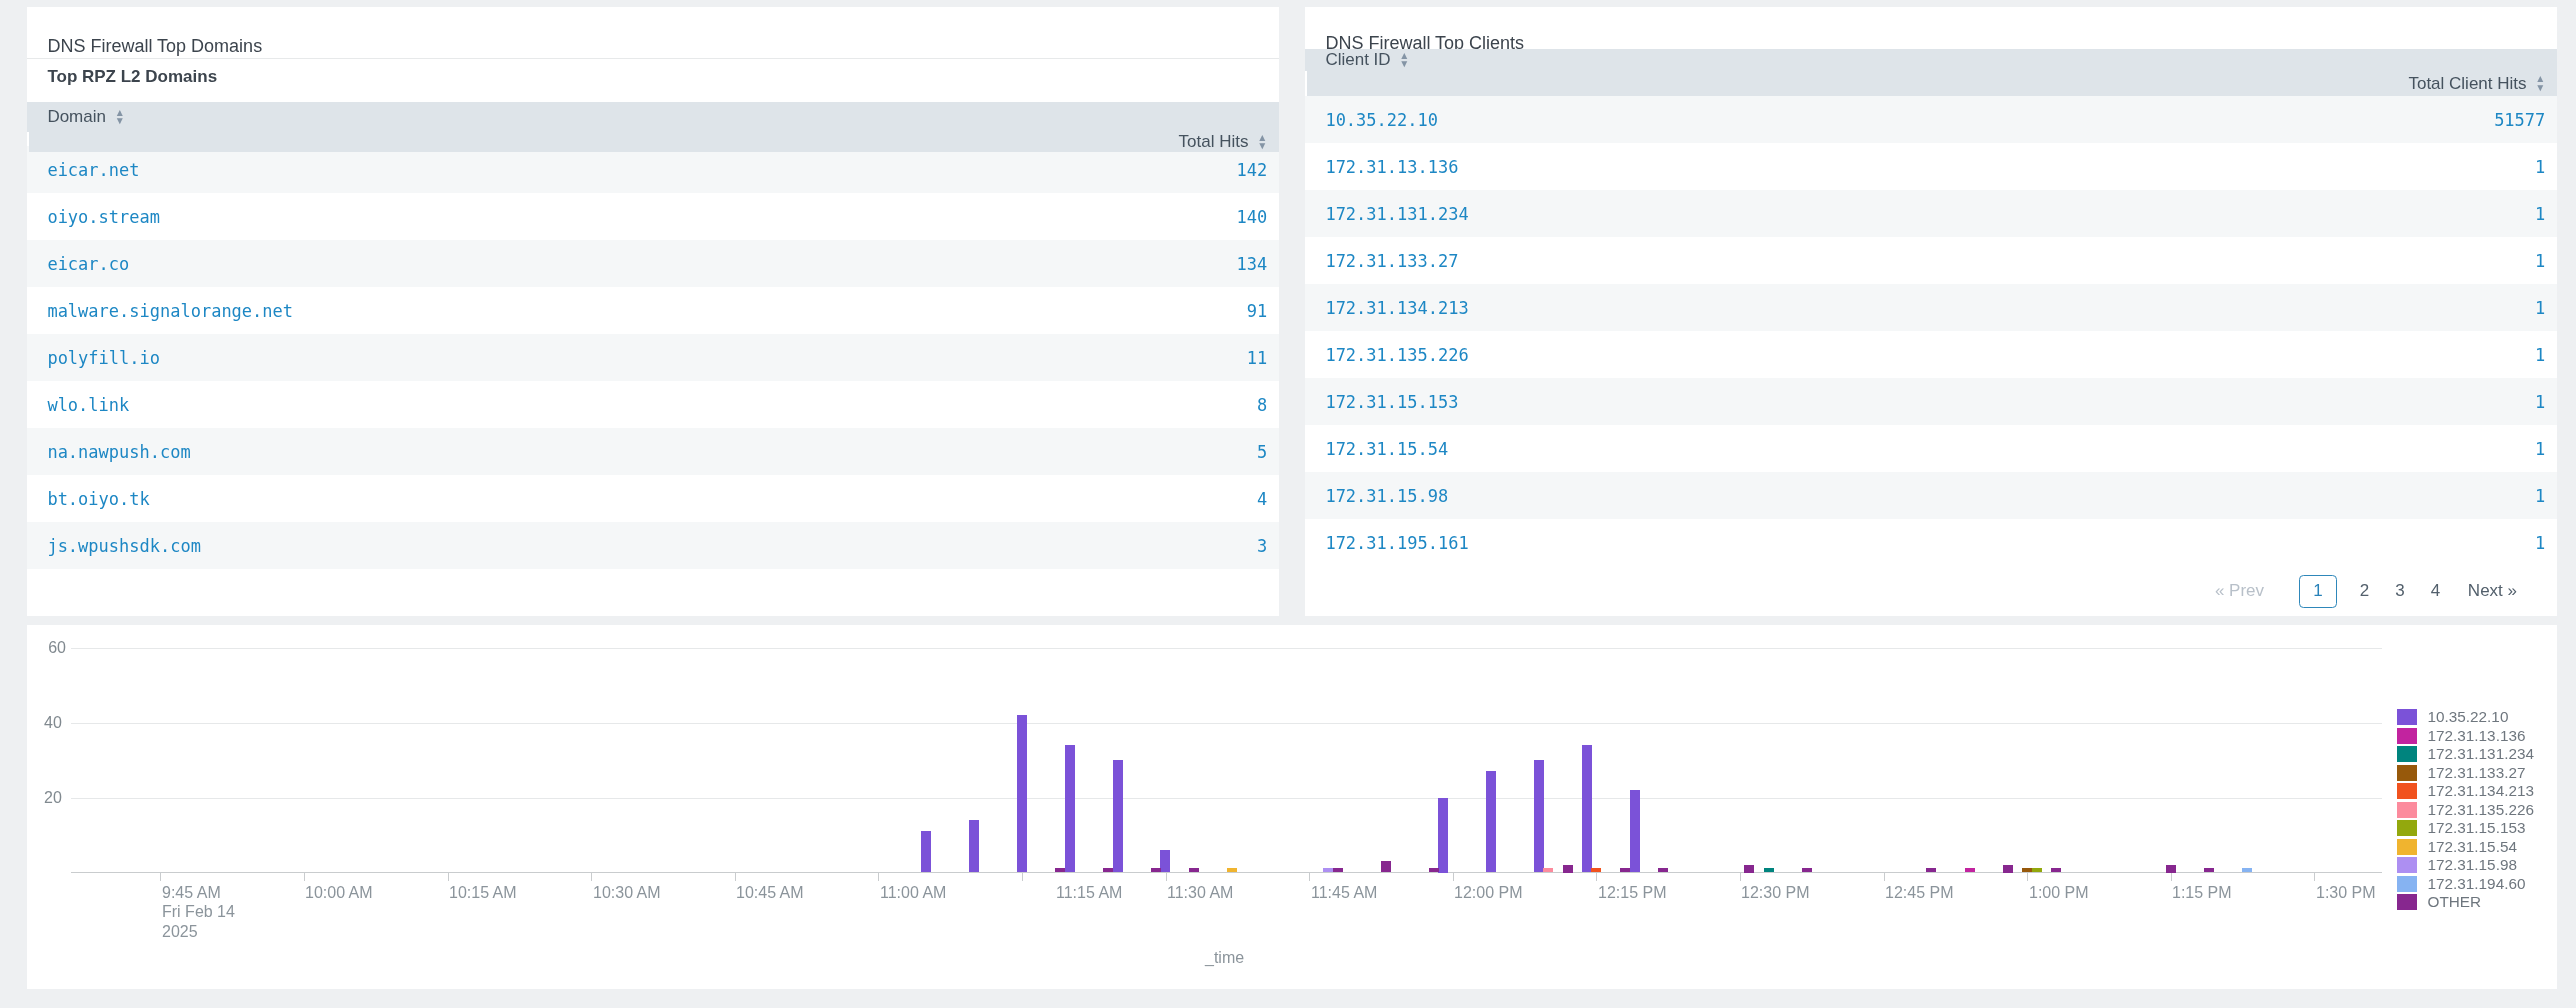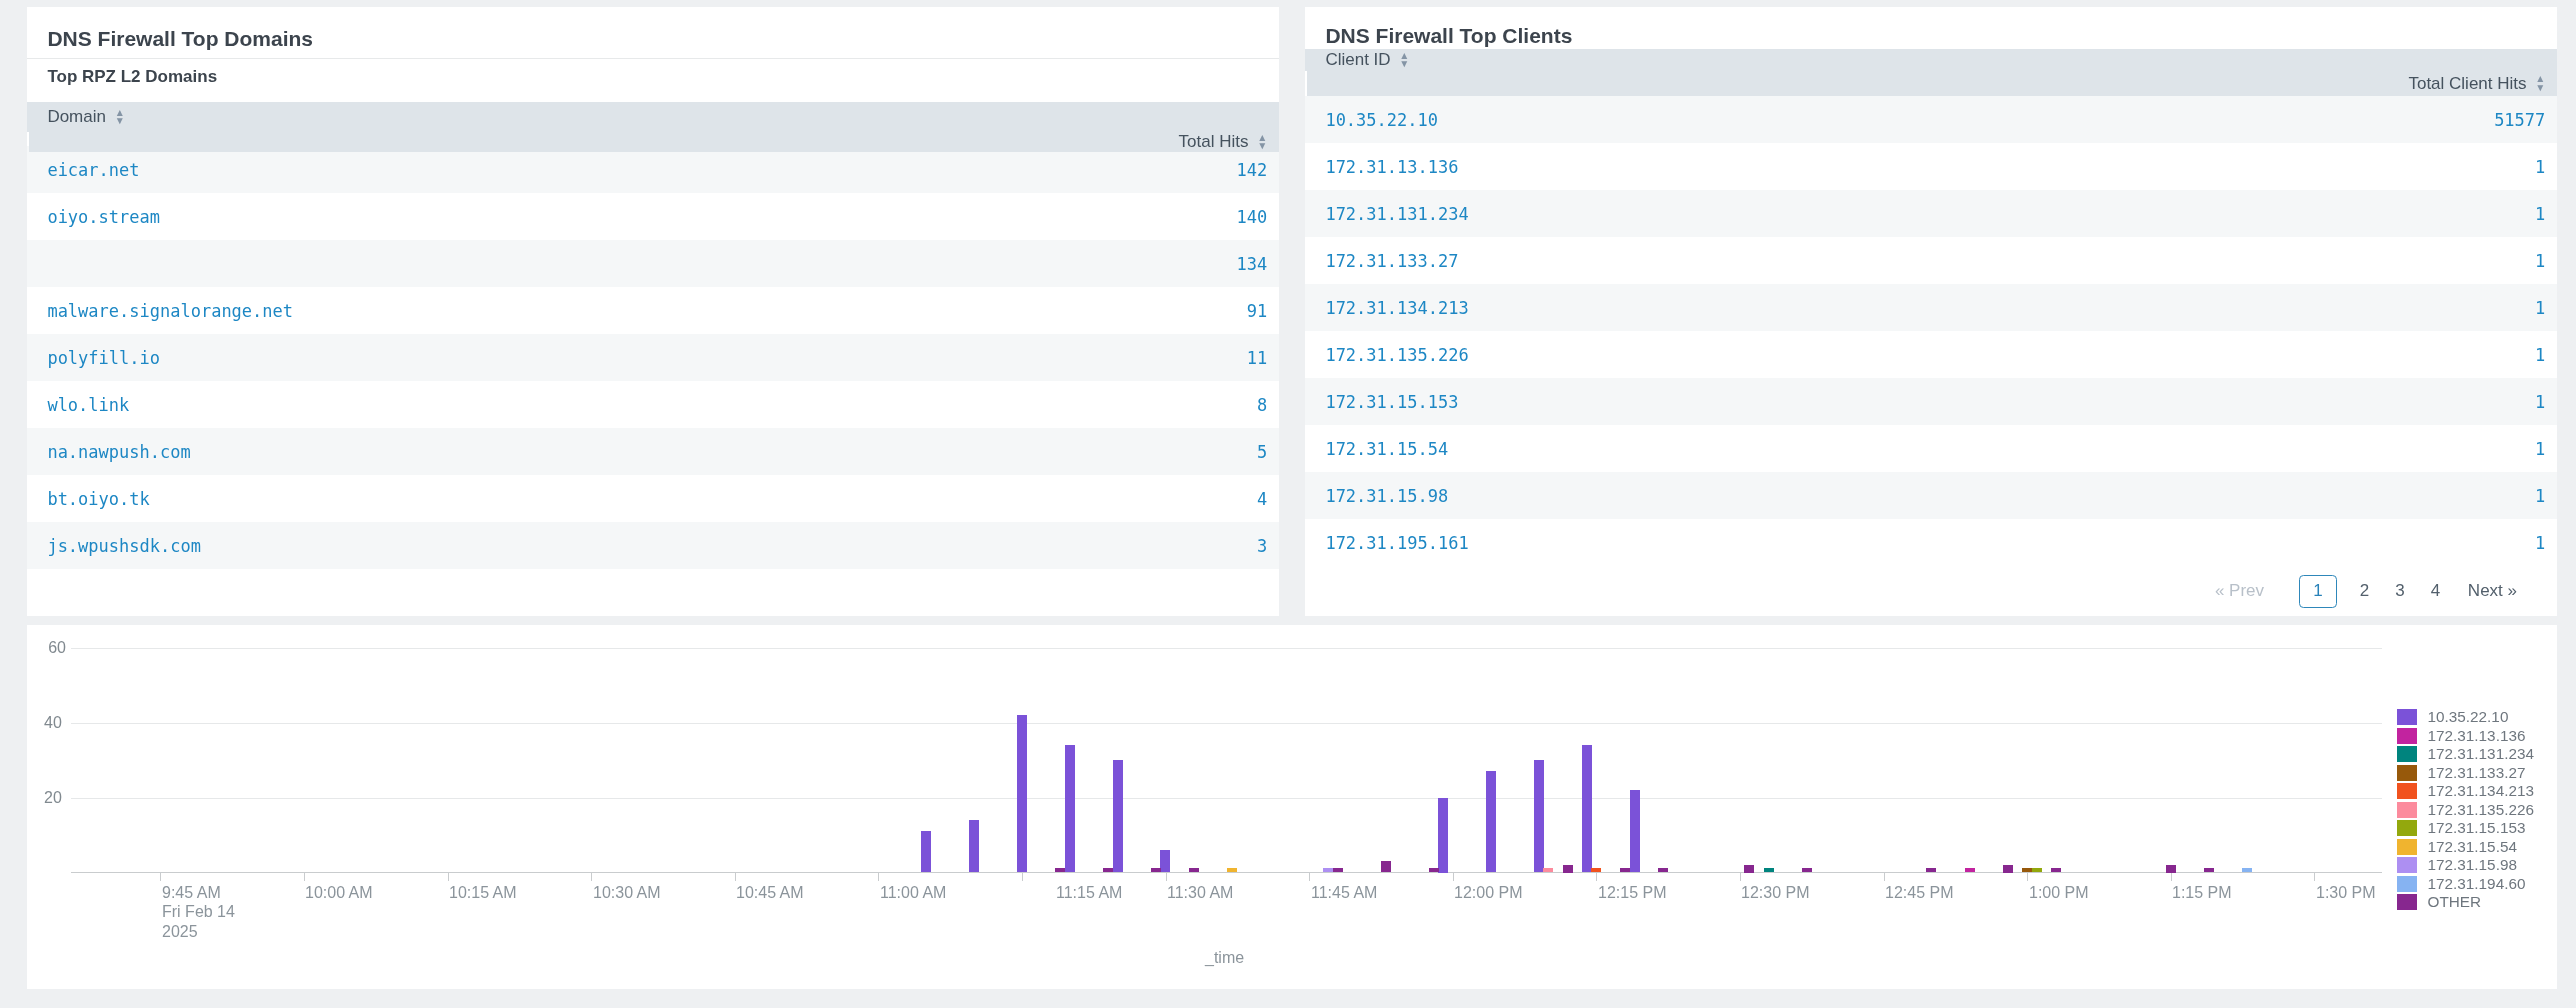--- a/index.html
+++ b/index.html
@@ -3,22 +3,22 @@
 <meta charset="utf-8">
 <style>
   * { margin:0; padding:0; box-sizing:border-box; }
   html,body { width:2576px; height:1009px; background:#eef0f2; overflow:hidden;
               font-family:"Liberation Sans", sans-serif; }
   .panel { position:absolute; background:#ffffff; }
   #panel-domains { left:27px; top:7.3px; width:1252px; height:609px; }
   #panel-clients { left:1305px; top:7.3px; width:1252px; height:609px; }
   #panel-chart   { left:27px; top:625px; width:2530px; height:364px; }
 
-  .panel-title { position:absolute; left:20.4px; top:8px; height:51px; line-height:47px;
-                 font-size:21px; color:#3c444d; white-space:nowrap;font-weight:bold; }
+  .panel-title { position:absolute; left:20.4px; top:16px; height:51px; line-height:47px;
+                 font-size:18px; color:#3c444d; white-space:nowrap; }
   .title-divider { position:absolute; left:0; right:0; height:0.7px; background:#e7e9ea; }
 
   .sub-title { position:absolute; left:20.4px; font-size:17px; font-weight:bold; color:#3c444d; }
 
   .tbl { position:absolute; left:0; right:0; }
   .thead { display:flex; height:44px;flex-direction:column; }
   .th { background:#dee4e9; color:#45525e; font-size:17px; display:flex; align-items:center; }
   .th.first { flex:0 0 68%; padding-left:20.4px; }
   .th.last  { flex:1; justify-content:flex-end; padding-right:11.7px; margin-left:2.2px; }
   .sort { display:inline-flex; flex-direction:column; margin-left:8.7px; color:#8494a5;
@@ -78,20 +78,21 @@
     </div>
     <div class="trow">
       <div class="td1">eicar.net</div>
       <div class="td2">142</div>
       </div>
     <div class="trow">
       <div class="td1">oiyo.stream</div>
       <div class="td2">140</div>
       </div>
     <div class="trow">
+      <div class="td1">eicar.co</div>
       <div class="td2">134</div>
       </div>
     <div class="trow">
       <div class="td1">malware.signalorange.net</div>
       <div class="td2">91</div>
       </div>
     <div class="trow">
       <div class="td1">polyfill.io</div>
       <div class="td2">11</div>
       </div>

